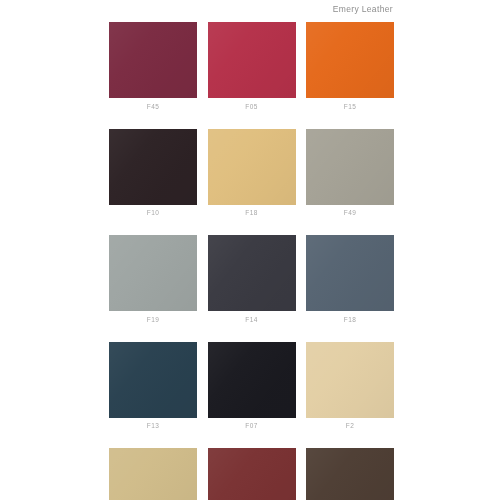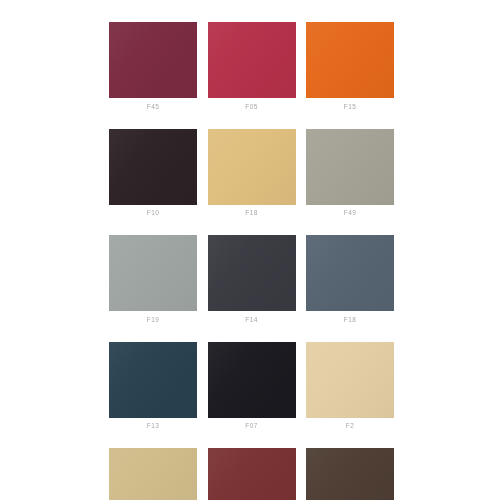--- a/index.html
+++ b/index.html
@@ -88,20 +88,23 @@
     margin-top: 4.5px;
     line-height: 8px;
     white-space: nowrap;
   }
 </style>
 </head>
 <body>
 
 <div id="page">
 
+  <div id="header">
+    <div id="collection-title">Emery Leather</div>
+  </div>
 
   <div id="swatch-grid">
       <div class="swatch-cell">
         <div class="swatch-chip" title="F45" style="background-color: rgb(123, 43, 66);"></div>
         <span class="swatch-label">F45</span>
       </div>
       <div class="swatch-cell">
         <div class="swatch-chip" title="F05" style="background-color: rgb(181, 49, 74);"></div>
         <span class="swatch-label">F05</span>
       </div>

